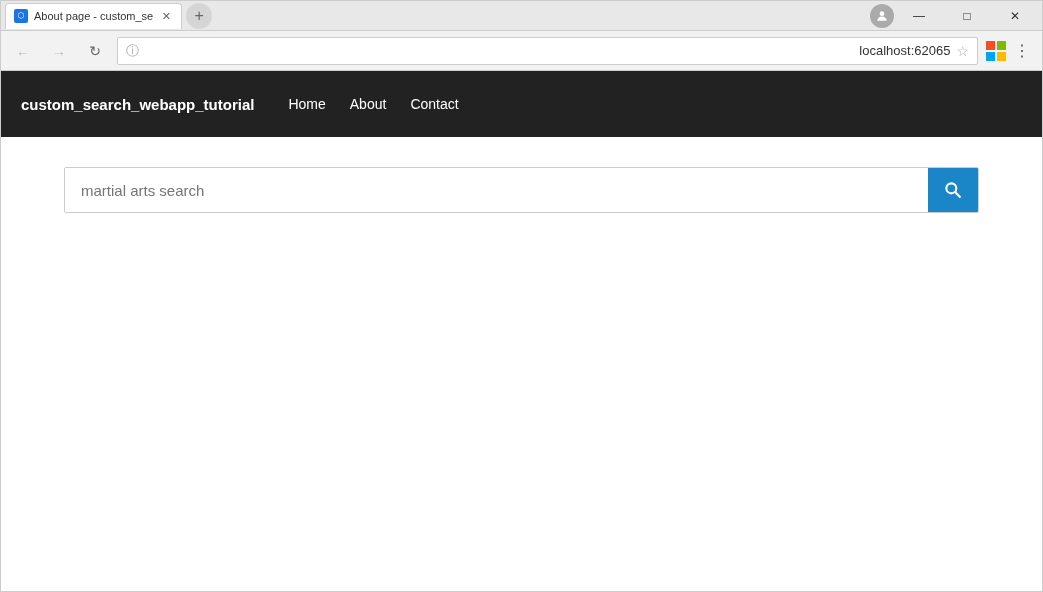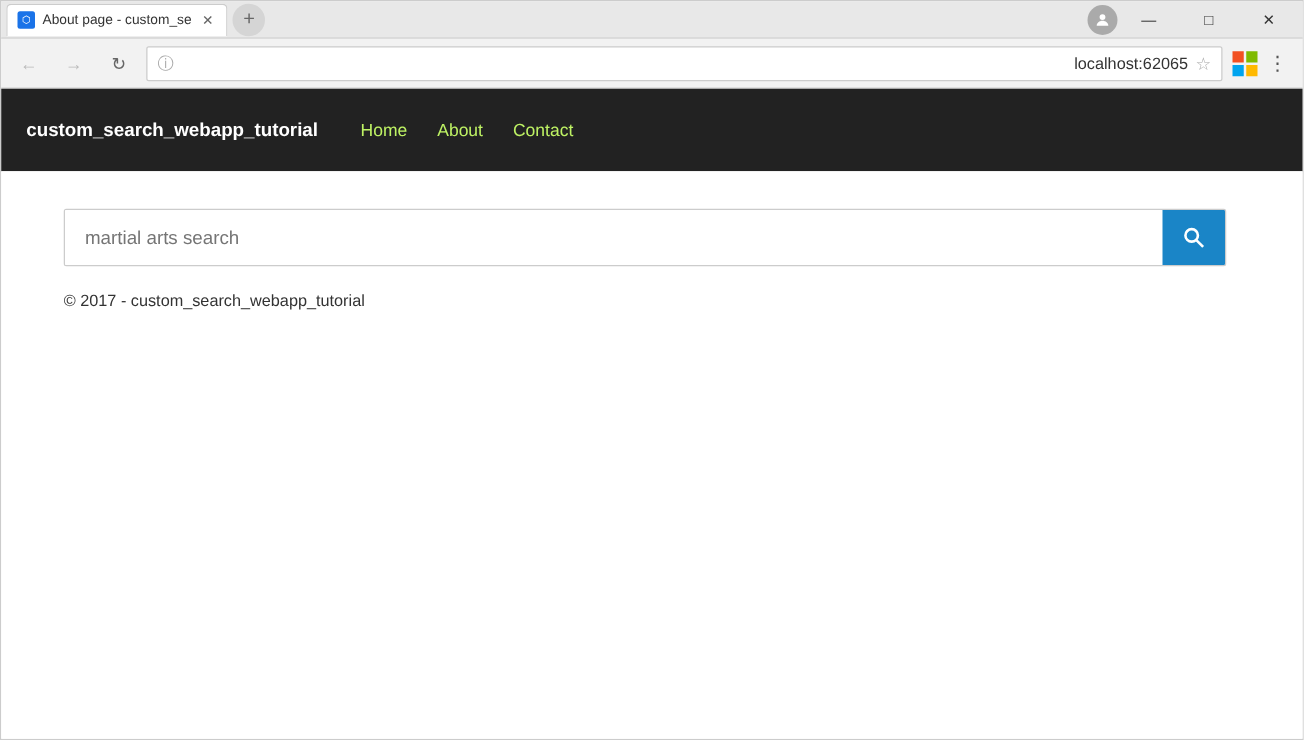--- a/index.html
+++ b/index.html
@@ -192,31 +192,31 @@
       padding: 0 20px;
       gap: 24px;
     }
     .site-brand {
       color: #fff;
       font-size: 15px;
       font-weight: bold;
       margin-right: 10px;
     }
     .nav-link {
-      color: #bef264;
+      color: #ffffff;
       font-size: 14px;
       text-decoration: none;
       cursor: pointer;
     }
 
     
     .page-content {
       flex: 1;
       background: #fff;
-      padding: 30px 50px;
+      padding: 30px 63px;
       display: flex;
       flex-direction: column;
       gap: 20px;
     }
 
     
     .search-container {
       display: flex;
       align-items: center;
       border: 1px solid #ccc;
@@ -311,18 +311,15 @@
     <div class="search-container">
       <input class="search-input" type="text" placeholder="martial arts search" style="">
       <button class="search-button">
         <svg width="20" height="20" viewBox="0 0 24 24" fill="white">
           <circle cx="10" cy="10" r="6" stroke="white" stroke-width="2.5" fill="none"></circle>
           <line x1="14.5" y1="14.5" x2="21" y2="21" stroke="white" stroke-width="2.5"></line>
         </svg>
       </button>
     </div>
 
-    <div class="page-footer">
-      <span>© 2017 - custom_search_webapp_tutorial</span>
-    </div>
   </div>
 
 </div>
 
 </body></html>

